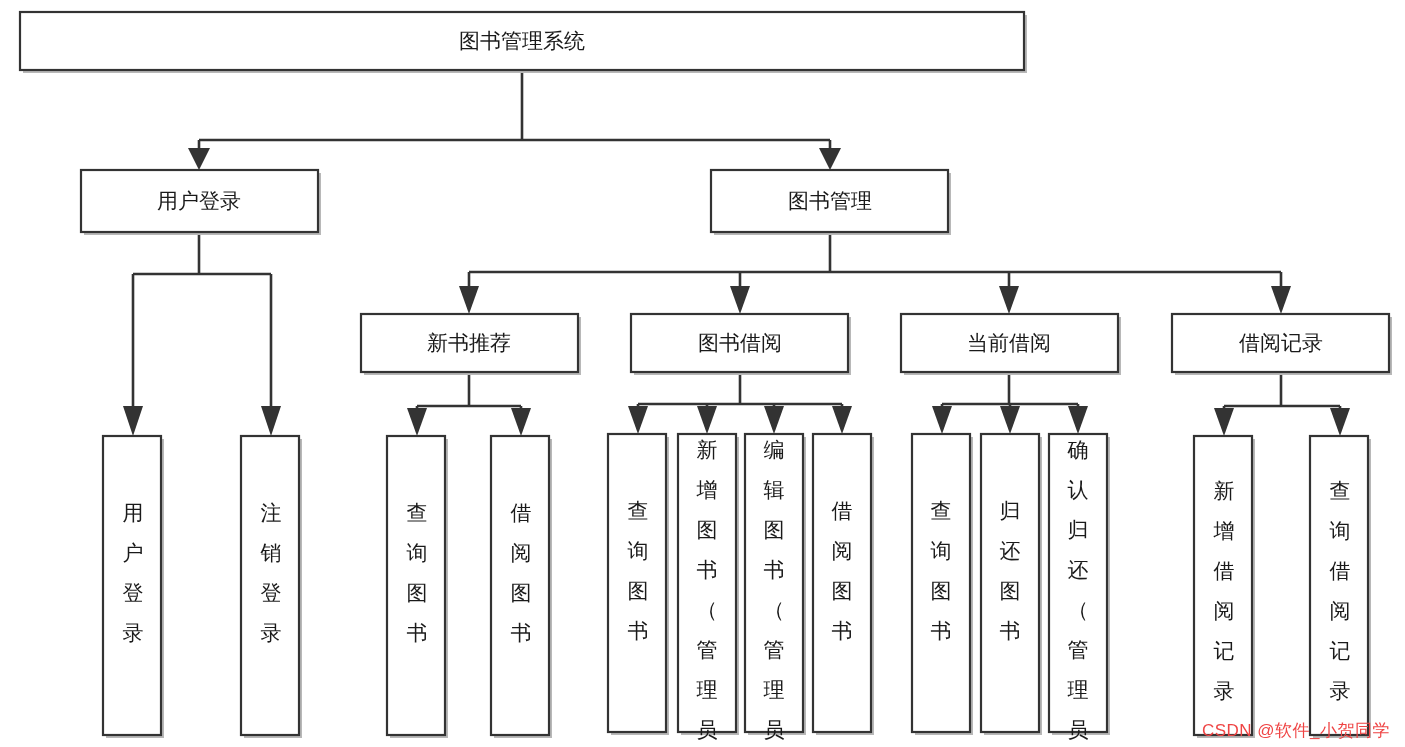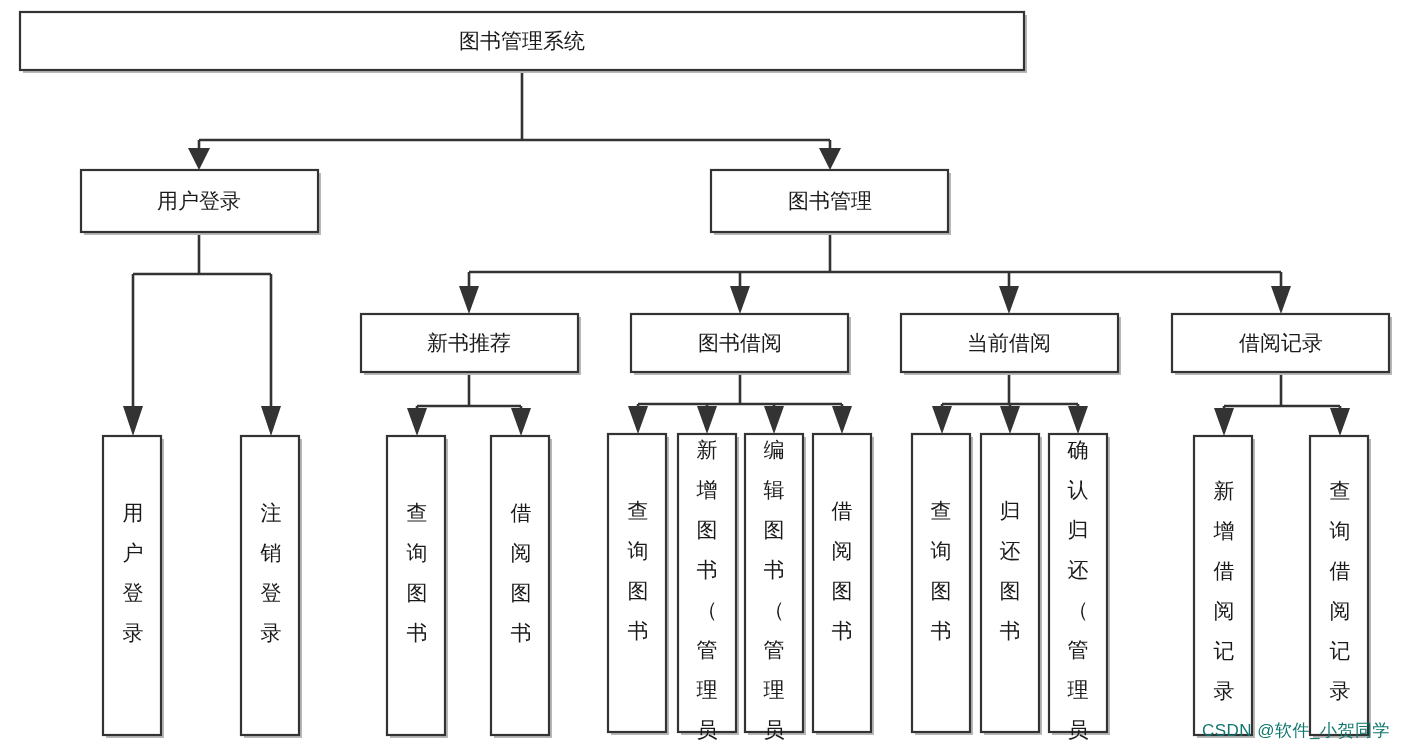--- a/index.html
+++ b/index.html
@@ -59,21 +59,21 @@
     font-size: 21px;
     fill: #1a1a1a;
     text-anchor: middle;
   }
   .watermark-text {
     position: absolute;
     right: 12px;
     bottom: 5px;
     font-family: "Liberation Sans", "DejaVu Sans", sans-serif;
     font-size: 17px;
-    color: #0f766e;
+    color: #ef4444;
     white-space: nowrap;
     user-select: none;
     letter-spacing: 0.5px;
   }
 </style>
 </head>
 <body>
 
 <div id="diagram-root">
   <svg class="flow-svg" viewBox="0 0 1405 747" xmlns="http://www.w3.org/2000/svg">

